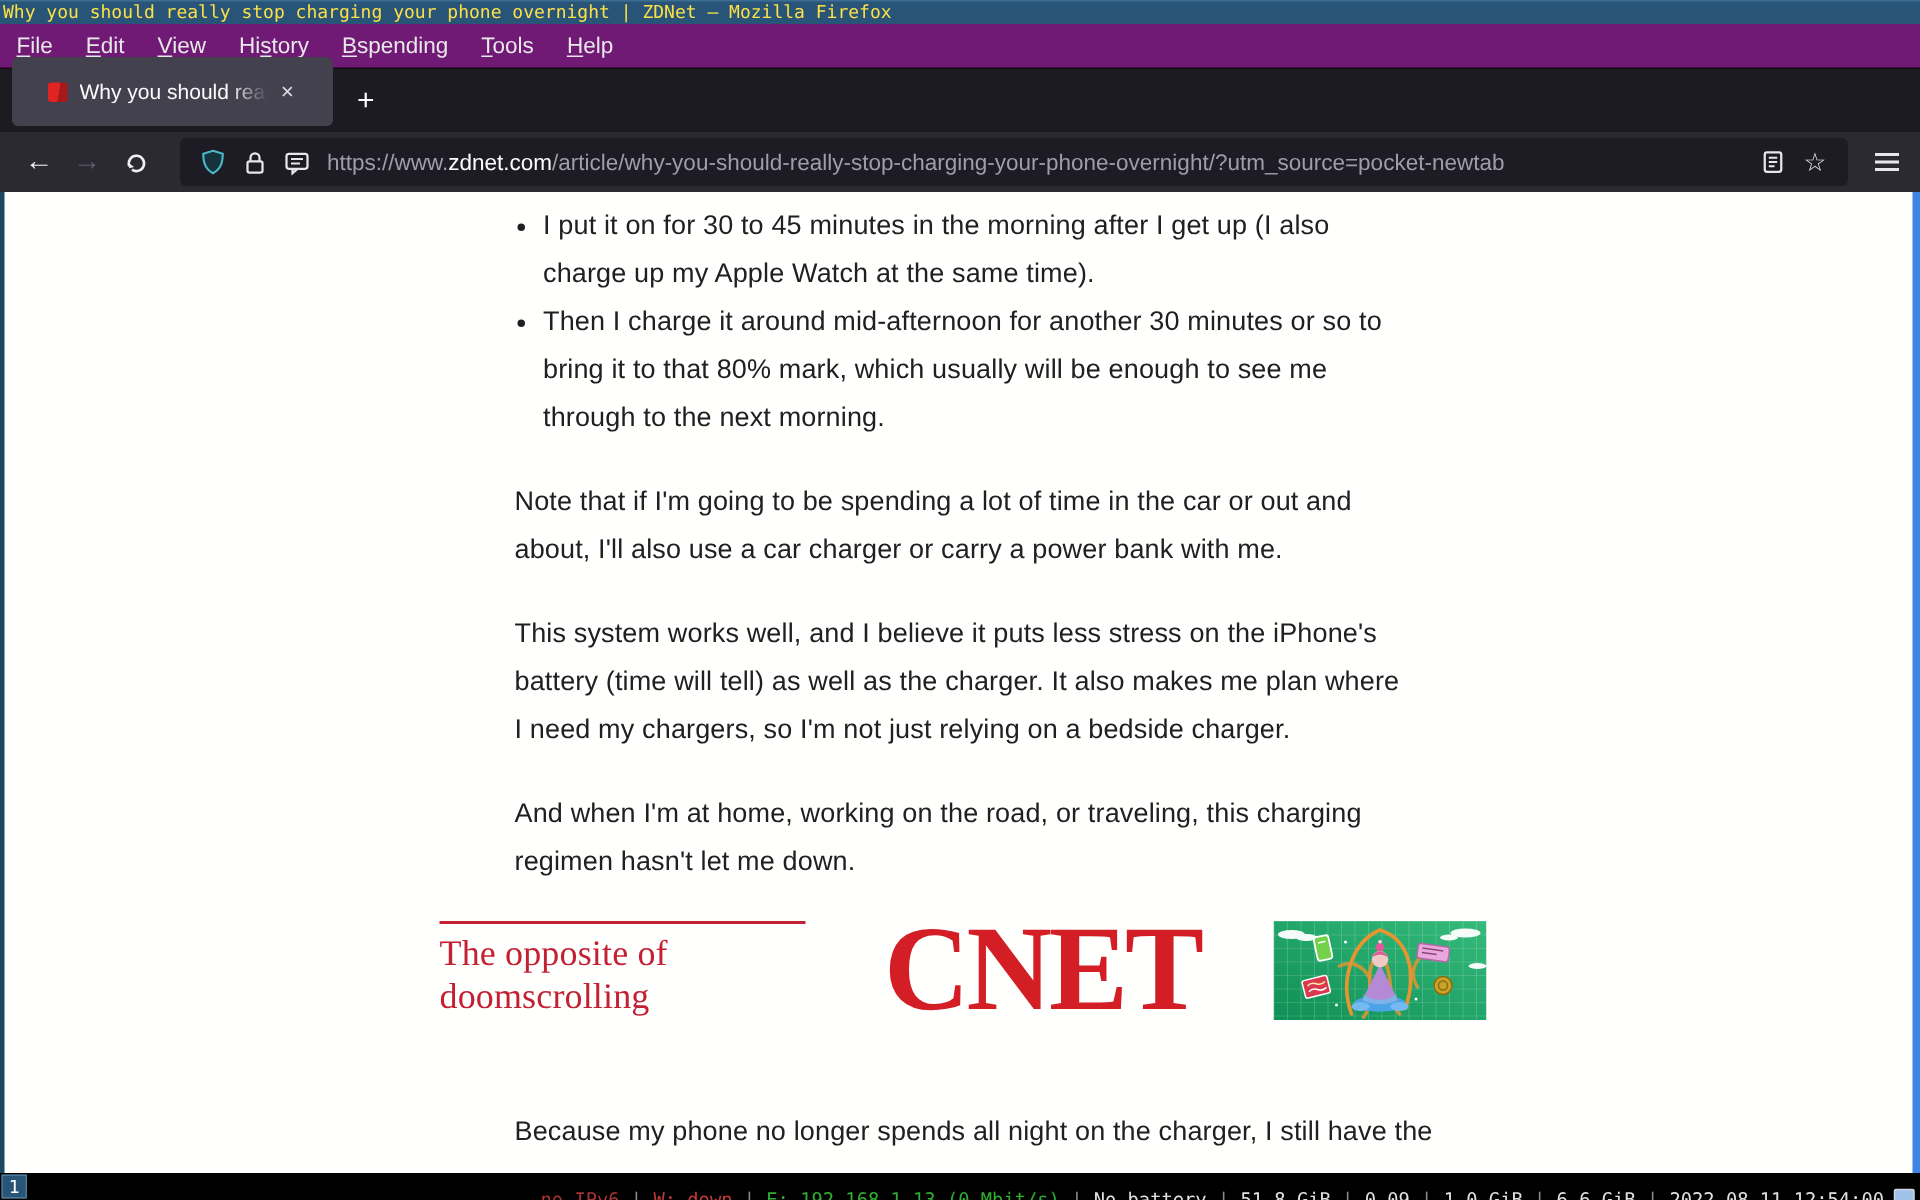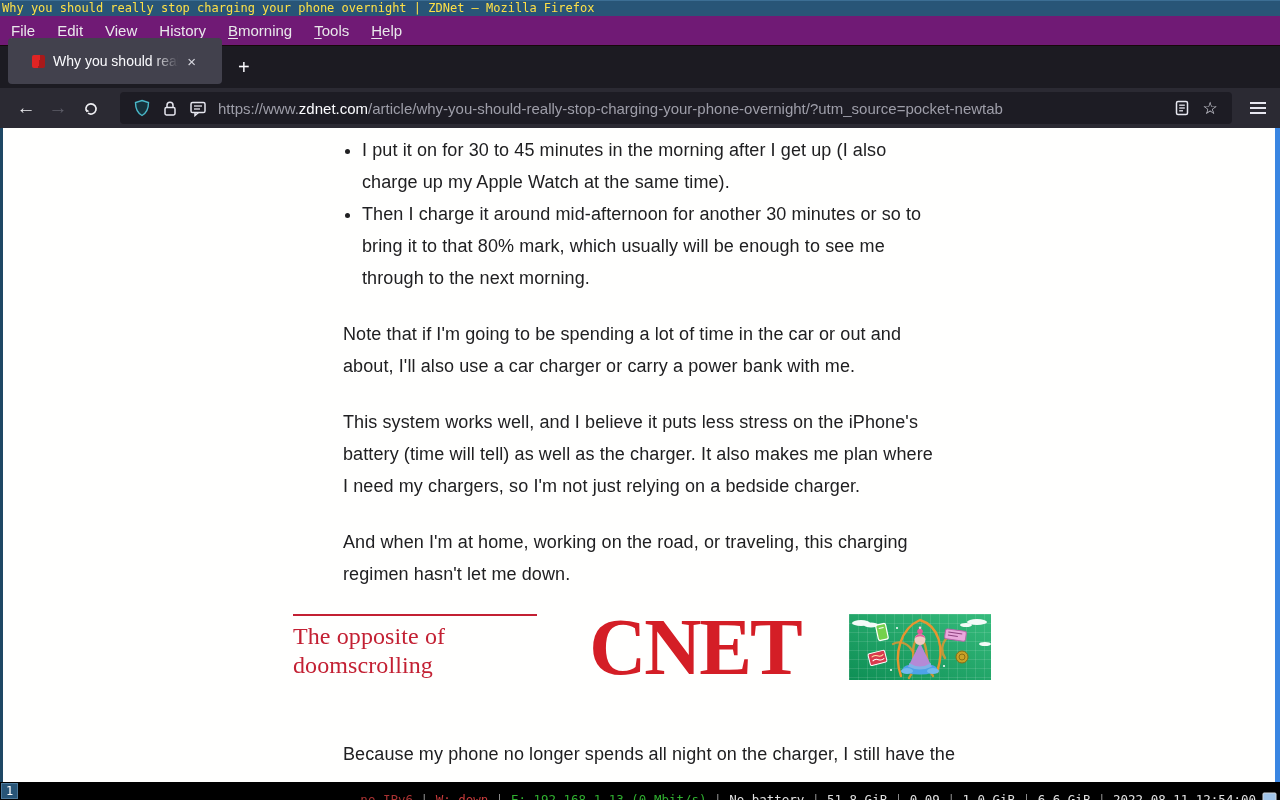--- a/index.html
+++ b/index.html
@@ -94,21 +94,21 @@
   <span class="menu-item">
       <span><span></span><span class="mn">E</span><span>dit</span></span>
     </span>
   <span class="menu-item">
       <span><span></span><span class="mn">V</span><span>iew</span></span>
     </span>
   <span class="menu-item">
       <span><span>Hi</span><span class="mn">s</span><span>tory</span></span>
     </span>
   <span class="menu-item">
-      <span><span></span><span class="mn">B</span><span>morning</span></span>
+      <span><span></span><span class="mn">B</span><span>spending</span></span>
     </span>
   <span class="menu-item">
       <span><span></span><span class="mn">T</span><span>ools</span></span>
     </span>
   <span class="menu-item">
       <span><span></span><span class="mn">H</span><span>elp</span></span>
     </span>
 </div>
 
 <div class="tabbar">

